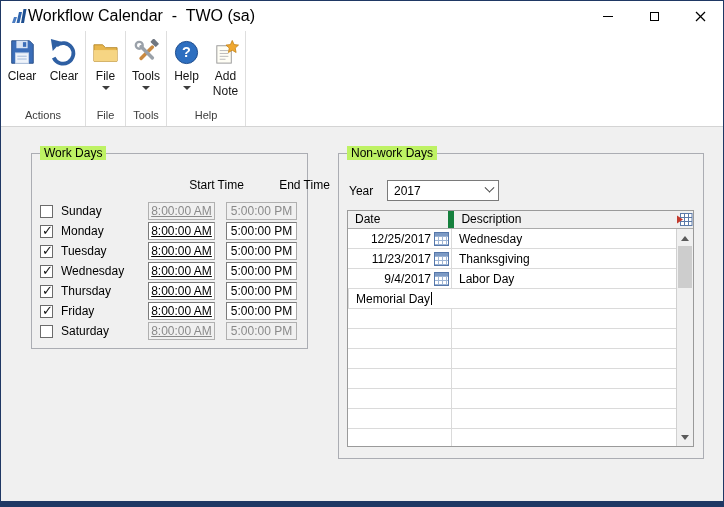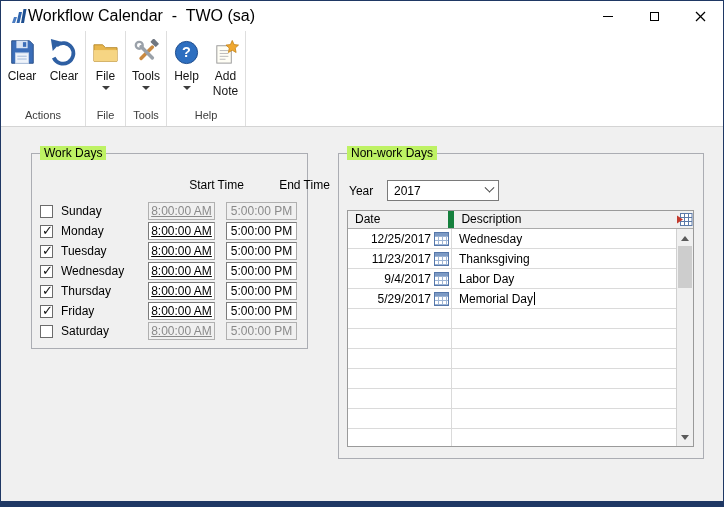--- a/index.html
+++ b/index.html
@@ -325,24 +325,20 @@
             <span class="gc-date">
               <span>9/4/2017</span>
               <span class="cal-icon"></span>
             </span>
             <span class="gc-desc">
               <span>Labor Day</span>
             </span>
           </div>
 
           <div class="grow">
-            <span class="gc-date">
-              <span>5/29/2017</span>
-              <span class="cal-icon"></span>
-            </span>
             <span class="gc-desc">
               <span>Memorial Day</span>
               <span class="caret"></span>
             </span>
           </div>
 
           <div class="grow">
               <span class="gc-date"></span>
               <span class="gc-desc"></span>
             </div>

